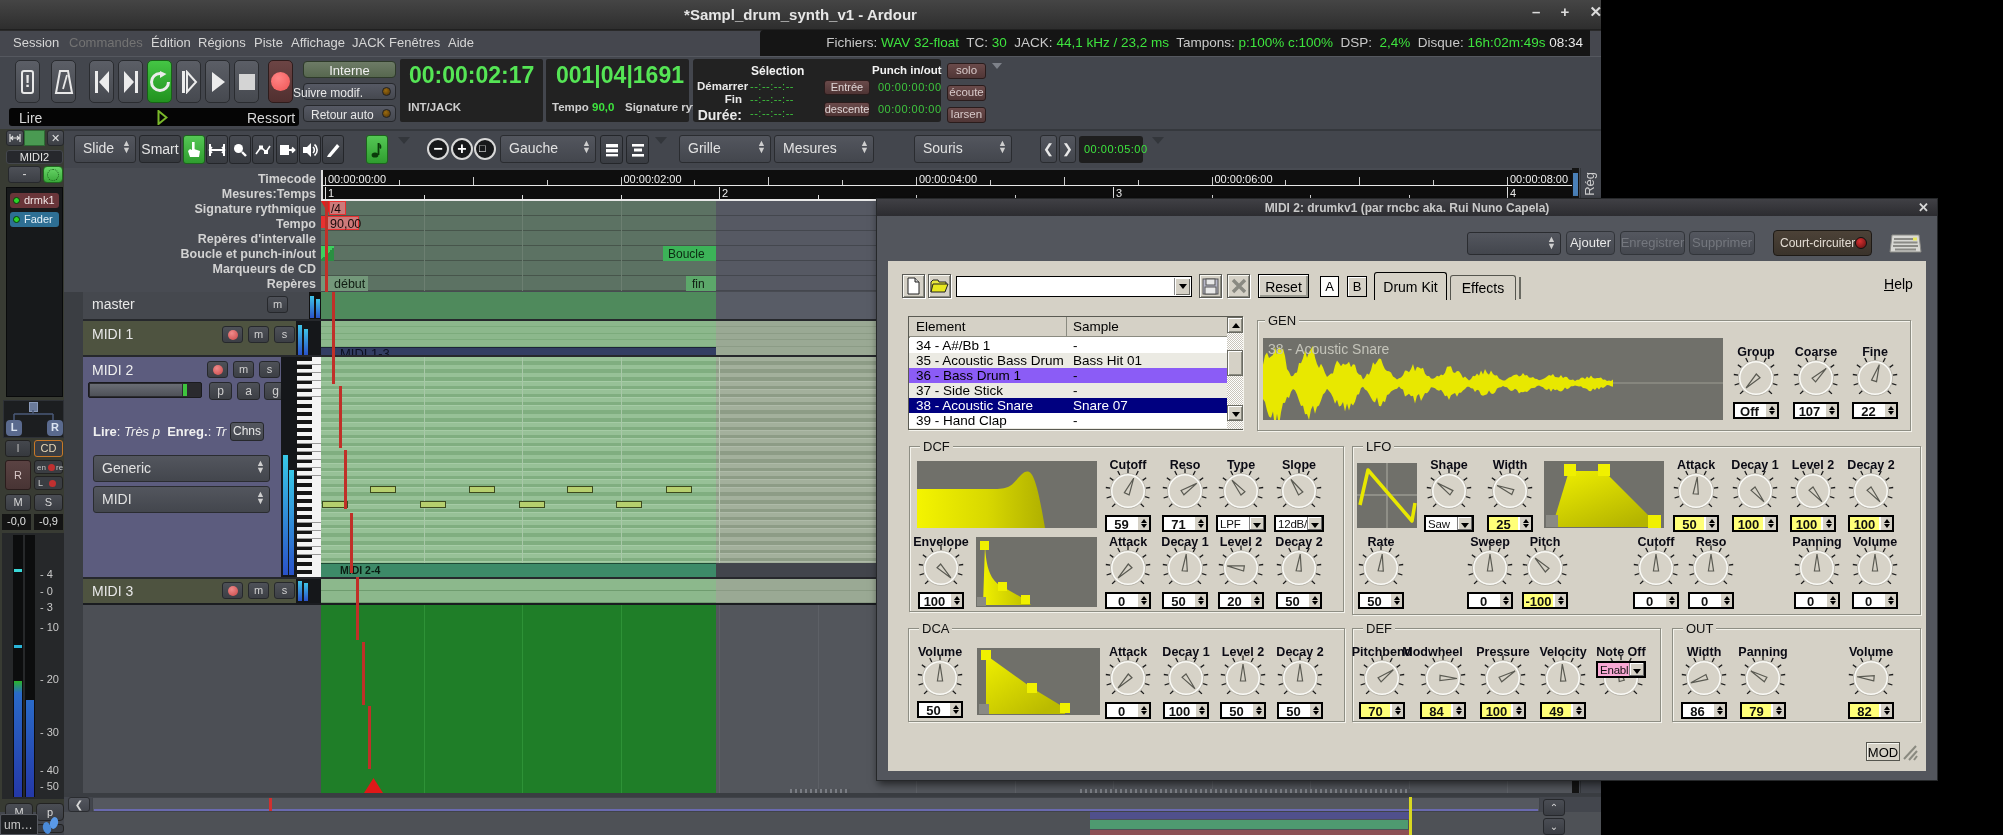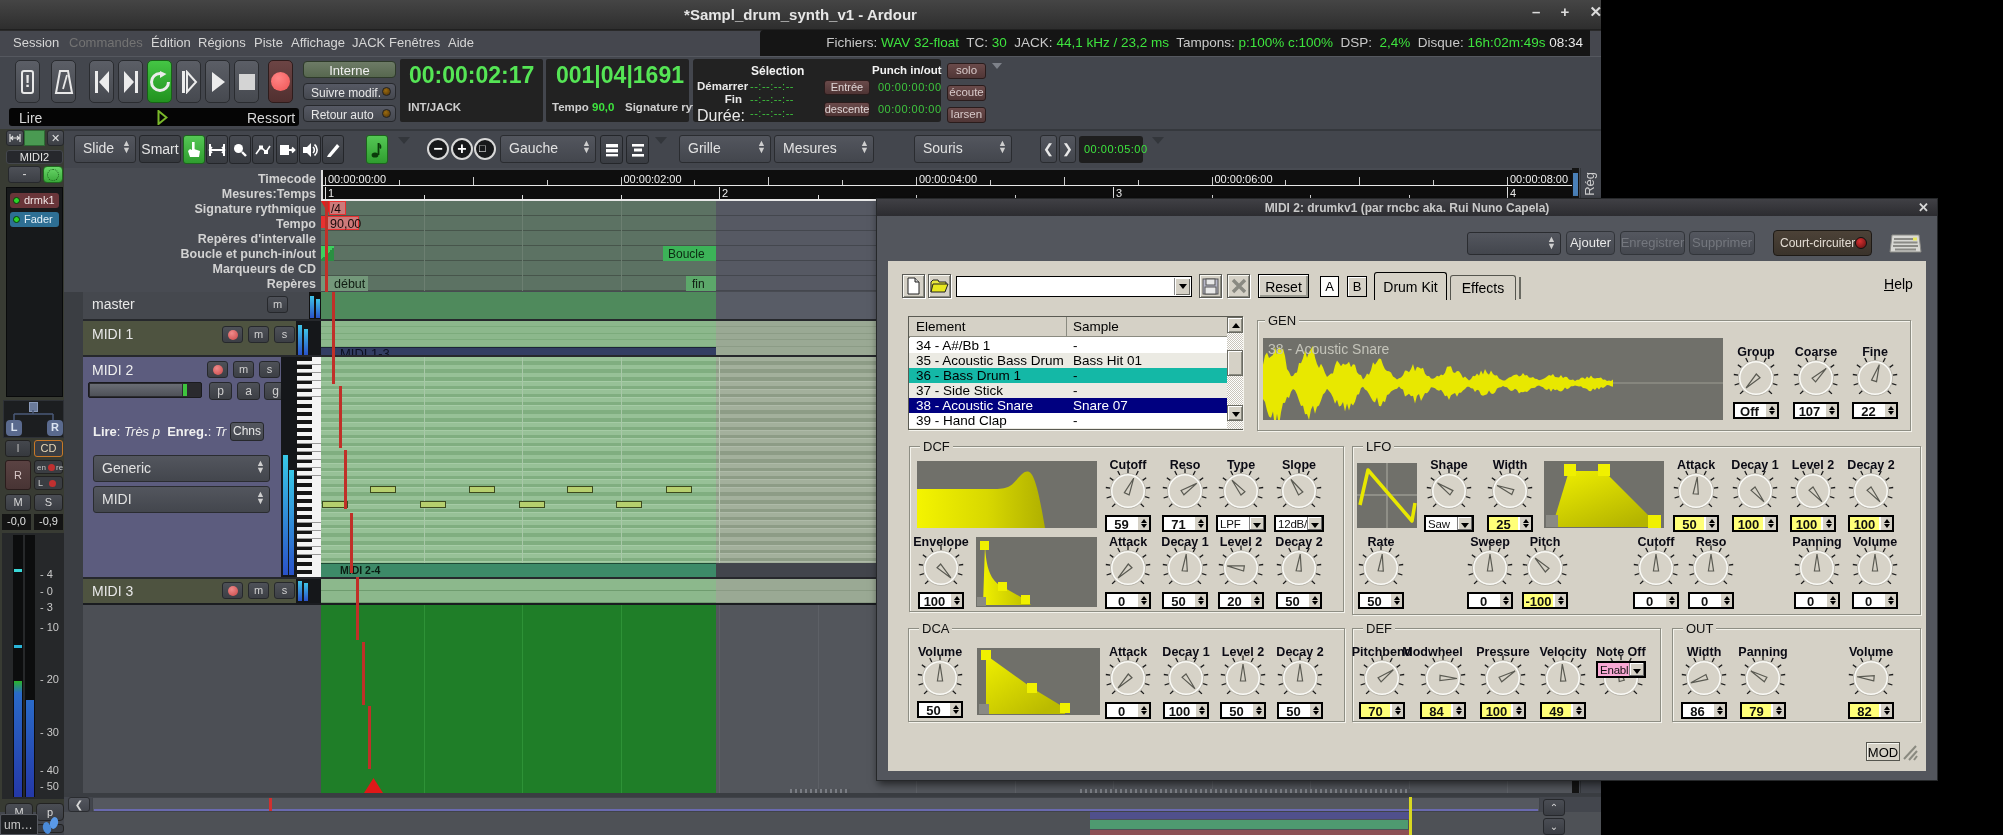--- a/index.html
+++ b/index.html
@@ -85,40 +85,40 @@
   </div>
 <div class="a" style="left:9px;top:108px;width:290px;height:18px;background:#050505;border-radius:3px"></div>
 <div class="tx" style="left:19px;top:110px;color:#d8d8d8;font-size:14px">Lire</div>
 <div class="tx" style="left:247px;top:110px;color:#d8d8d8;font-size:14px">Ressort</div>
 <svg class="a" style="left:157px;top:110px" width="11" height="15" viewBox="0 0 11 15">
     <path d="M1.5 1 L9.5 7.5 L1.5 14 Z" fill="none" stroke="#7ab82a" stroke-width="2"></path>
   </svg>
 <div class="a" style="left:303px;top:61px;width:93px;height:17px;background:linear-gradient(#6d7b66,#57674f);border:1px solid #2e3a2a;border-radius:4px"></div>
 <div class="tx" style="left:303px;top:63px;width:93px;text-align:center;color:#f0f0f0;font-size:13px">Interne</div>
 <div class="a" style="left:303px;top:83px;width:93px;height:17px;background:linear-gradient(#565964,#45484f);border:1px solid #26282c;border-radius:4px"></div>
-<div class="tx" style="left:311px;top:86px;color:#e8e8e8;font-size:12px">Suivre modif.</div>
+<div class="tx" style="left:293px;top:86px;color:#e8e8e8;font-size:12px">Suivre modif.</div>
 <div class="led" style="left:382px;top:87px;background:radial-gradient(circle at 40% 35%,#9a6a10,#4a3008)"></div>
 <div class="a" style="left:303px;top:105px;width:93px;height:17px;background:linear-gradient(#565964,#45484f);border:1px solid #26282c;border-radius:4px"></div>
 <div class="tx" style="left:311px;top:108px;color:#e8e8e8;font-size:12px">Retour auto</div>
 <div class="led" style="left:382px;top:109px;background:radial-gradient(circle at 40% 35%,#9a6a10,#4a3008)"></div>
 <div class="a" style="left:400px;top:59px;width:143px;height:63px;background:#222222;border-radius:2px"></div>
 <div class="tx" style="left:409px;top:62px;color:#55e555;font-size:23px;font-weight:bold">00:00:02:17</div>
 <div class="tx" style="left:408px;top:101px;color:#cfcfcf;font-size:11.5px;font-weight:bold">INT/JACK</div>
 <div class="a" style="left:546px;top:59px;width:143px;height:63px;background:#222222;border-radius:2px"></div>
 <div class="tx" style="left:556px;top:62px;color:#55e555;font-size:23px;font-weight:bold">001|04|1691</div>
 <div class="tx" style="left:552px;top:101px;color:#cfcfcf;font-size:11.5px;font-weight:bold">Tempo <span style="color:#3ee43e">90,0</span></div>
 <div class="tx" style="left:625px;top:101px;color:#cfcfcf;font-size:11.5px;font-weight:bold">Signature ryt</div>
 <div class="a" style="left:693px;top:59px;width:248px;height:63px;background:#222222;border-radius:3px"></div>
 <div class="tx" style="left:751px;top:64px;color:#f2f2f2;font-size:12px;font-weight:bold">Sélection</div>
 <div class="tx" style="left:872px;top:64px;color:#f2f2f2;font-size:11.5px;font-weight:bold">Punch in/out</div>
 <div class="tx" style="left:697px;top:80px;width:45px;text-align:right;color:#e8e8e8;font-size:11.5px;font-weight:bold">Démarrer</div>
 <div class="tx" style="left:750px;top:80px;color:#3ec43e;font-size:11px;letter-spacing:0.5px">--:--:--:--</div>
 <div class="tx" style="left:697px;top:93px;width:45px;text-align:right;color:#e8e8e8;font-size:11.5px;font-weight:bold">Fin</div>
 <div class="tx" style="left:750px;top:93px;color:#3ec43e;font-size:11px;letter-spacing:0.5px">--:--:--:--</div>
-<div class="tx" style="left:697px;top:107px;width:45px;text-align:right;color:#e8e8e8;font-size:16px;font-weight:normal">Durée:</div>
+<div class="tx" style="left:697px;top:107px;width:45px;text-align:right;color:#e8e8e8;font-size:14px;font-weight:bold">Durée:</div>
 <div class="tx" style="left:750px;top:107px;color:#3ec43e;font-size:11px;letter-spacing:0.5px">--:--:--:--</div>
 <div class="a" style="left:824px;top:80px;width:46px;height:15px;background:linear-gradient(#6a4a4a,#4e3434);border:1px solid #2a1c1c;border-radius:3px"></div>
 <div class="tx" style="left:824px;top:81px;width:46px;text-align:center;color:#e0d6d6;font-size:11px">Entrée</div>
 <div class="tx" style="left:878px;top:81px;color:#3ec43e;font-size:11px;letter-spacing:0.5px">00:00:00:00</div>
 <div class="a" style="left:824px;top:102px;width:46px;height:15px;background:linear-gradient(#6a4a4a,#4e3434);border:1px solid #2a1c1c;border-radius:3px"></div>
 <div class="tx" style="left:824px;top:103px;width:46px;text-align:center;color:#e0d6d6;font-size:11px">descente</div>
 <div class="tx" style="left:878px;top:103px;color:#3ec43e;font-size:11px;letter-spacing:0.5px">00:00:00:00</div>
 <div class="a" style="left:947px;top:63px;width:39px;height:16px;background:linear-gradient(#6a4a4a,#503636);border:1px solid #2a1c1c;border-radius:3px"></div>
 <div class="tx" style="left:947px;top:64px;width:39px;text-align:center;color:#d8caca;font-size:11.5px">solo</div>
 <div class="a" style="left:947px;top:85px;width:39px;height:16px;background:linear-gradient(#6a4a4a,#503636);border:1px solid #2a1c1c;border-radius:3px"></div>
@@ -576,21 +576,21 @@
 <div class="tx" style="left:916px;top:319px;color:#000;font-size:13.5px">Element</div>
 <div class="tx" style="left:1073px;top:319px;color:#000;font-size:13.5px">Sample</div>
 <div class="a" style="left:909px;top:338px;width:318px;height:15px;background:#fff;overflow:hidden">
     <span style="position:absolute;left:7px;top:0px;color:#000;font-size:13.5px;white-space:nowrap">34 - A#/Bb 1</span>
     <span style="position:absolute;left:164px;top:0px;color:#000;font-size:13.5px;white-space:nowrap">-</span>
   </div>
 <div class="a" style="left:909px;top:353px;width:318px;height:15px;background:#ebeae3;overflow:hidden">
     <span style="position:absolute;left:7px;top:0px;color:#000;font-size:13.5px;white-space:nowrap">35 - Acoustic Bass Drum</span>
     <span style="position:absolute;left:164px;top:0px;color:#000;font-size:13.5px;white-space:nowrap">Bass Hit 01</span>
   </div>
-<div class="a" style="left:909px;top:368px;width:318px;height:15px;background:#14b8a6;overflow:hidden">
+<div class="a" style="left:909px;top:368px;width:318px;height:15px;background:#8b5cf6;overflow:hidden">
     <span style="position:absolute;left:7px;top:0px;color:#000;font-size:13.5px;white-space:nowrap">36 - Bass Drum 1</span>
     <span style="position:absolute;left:164px;top:0px;color:#000;font-size:13.5px;white-space:nowrap">-</span>
   </div>
 <div class="a" style="left:909px;top:383px;width:318px;height:15px;background:#ebeae3;overflow:hidden">
     <span style="position:absolute;left:7px;top:0px;color:#000;font-size:13.5px;white-space:nowrap">37 - Side Stick</span>
     <span style="position:absolute;left:164px;top:0px;color:#000;font-size:13.5px;white-space:nowrap">-</span>
   </div>
 <div class="a" style="left:909px;top:398px;width:318px;height:15px;background:#000080;overflow:hidden">
     <span style="position:absolute;left:7px;top:0px;color:#fff;font-size:13.5px;white-space:nowrap">38 - Acoustic Snare</span>
     <span style="position:absolute;left:164px;top:0px;color:#fff;font-size:13.5px;white-space:nowrap">Snare 07</span>

